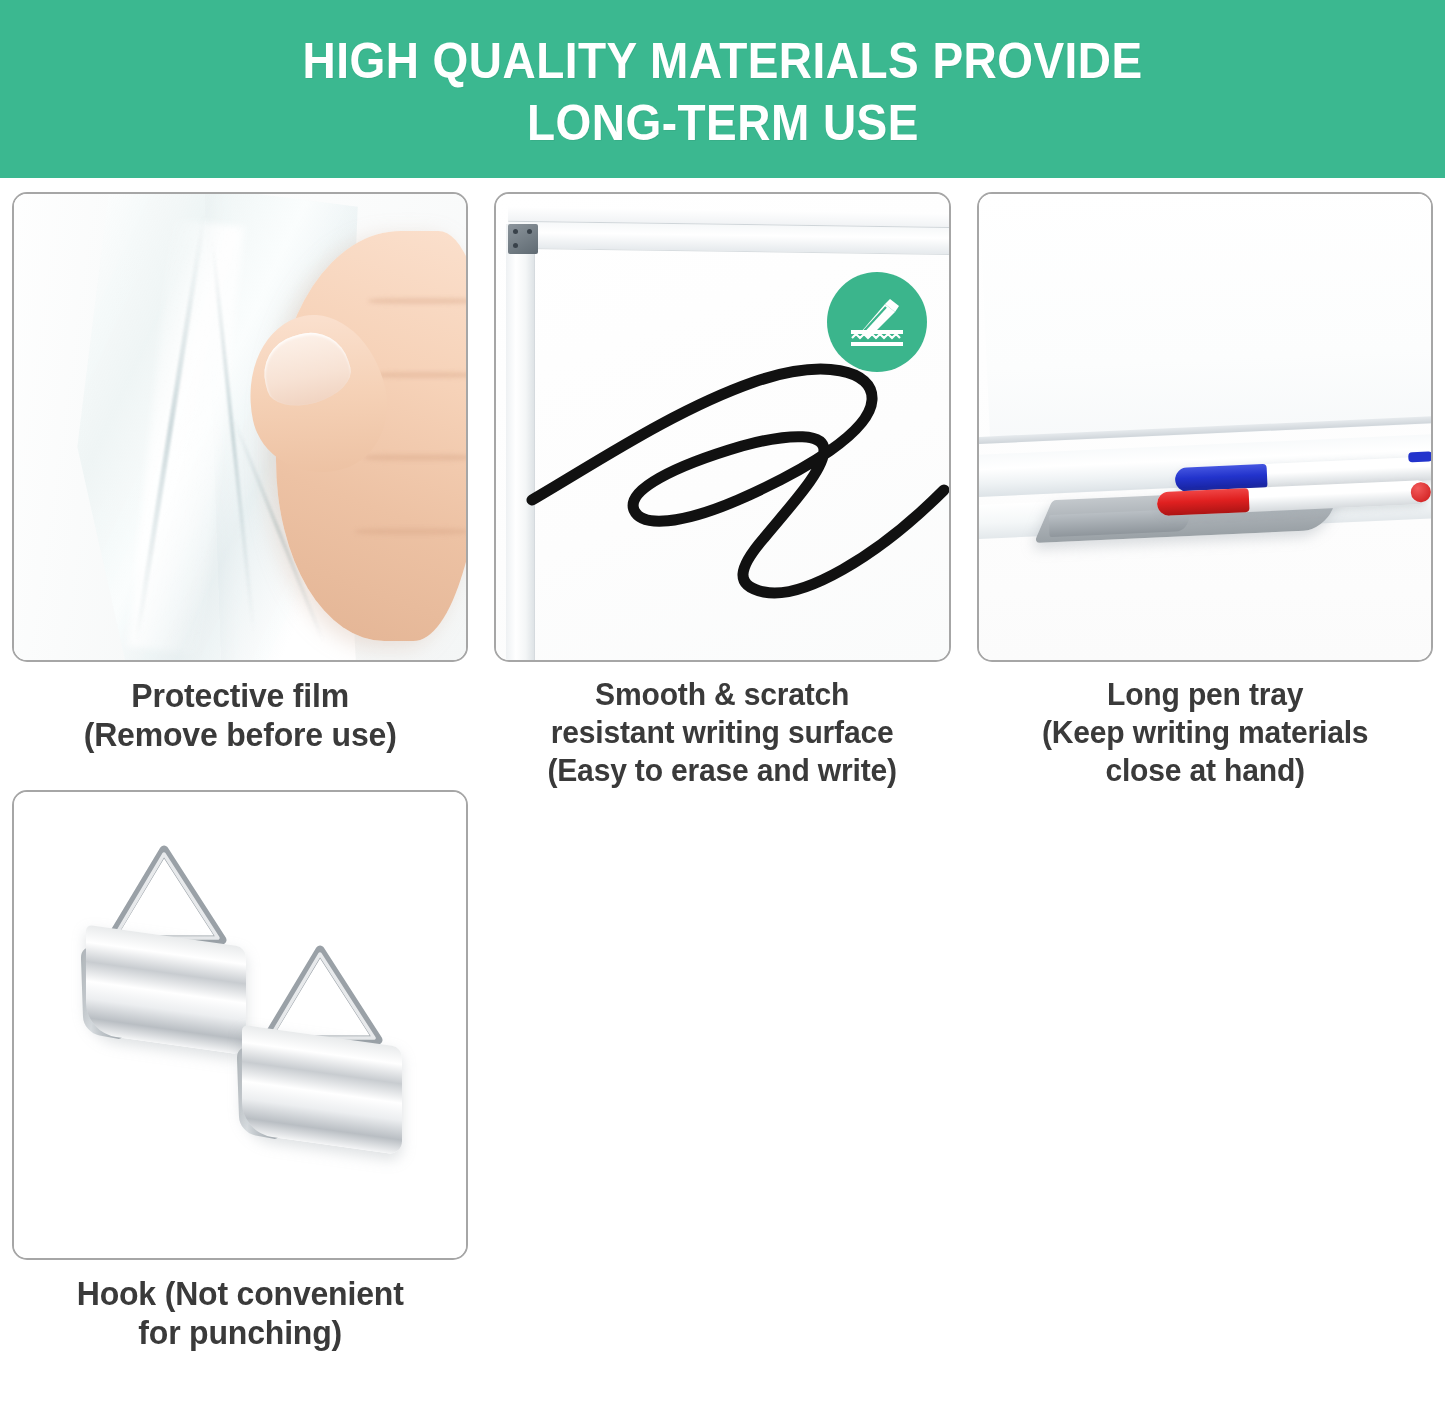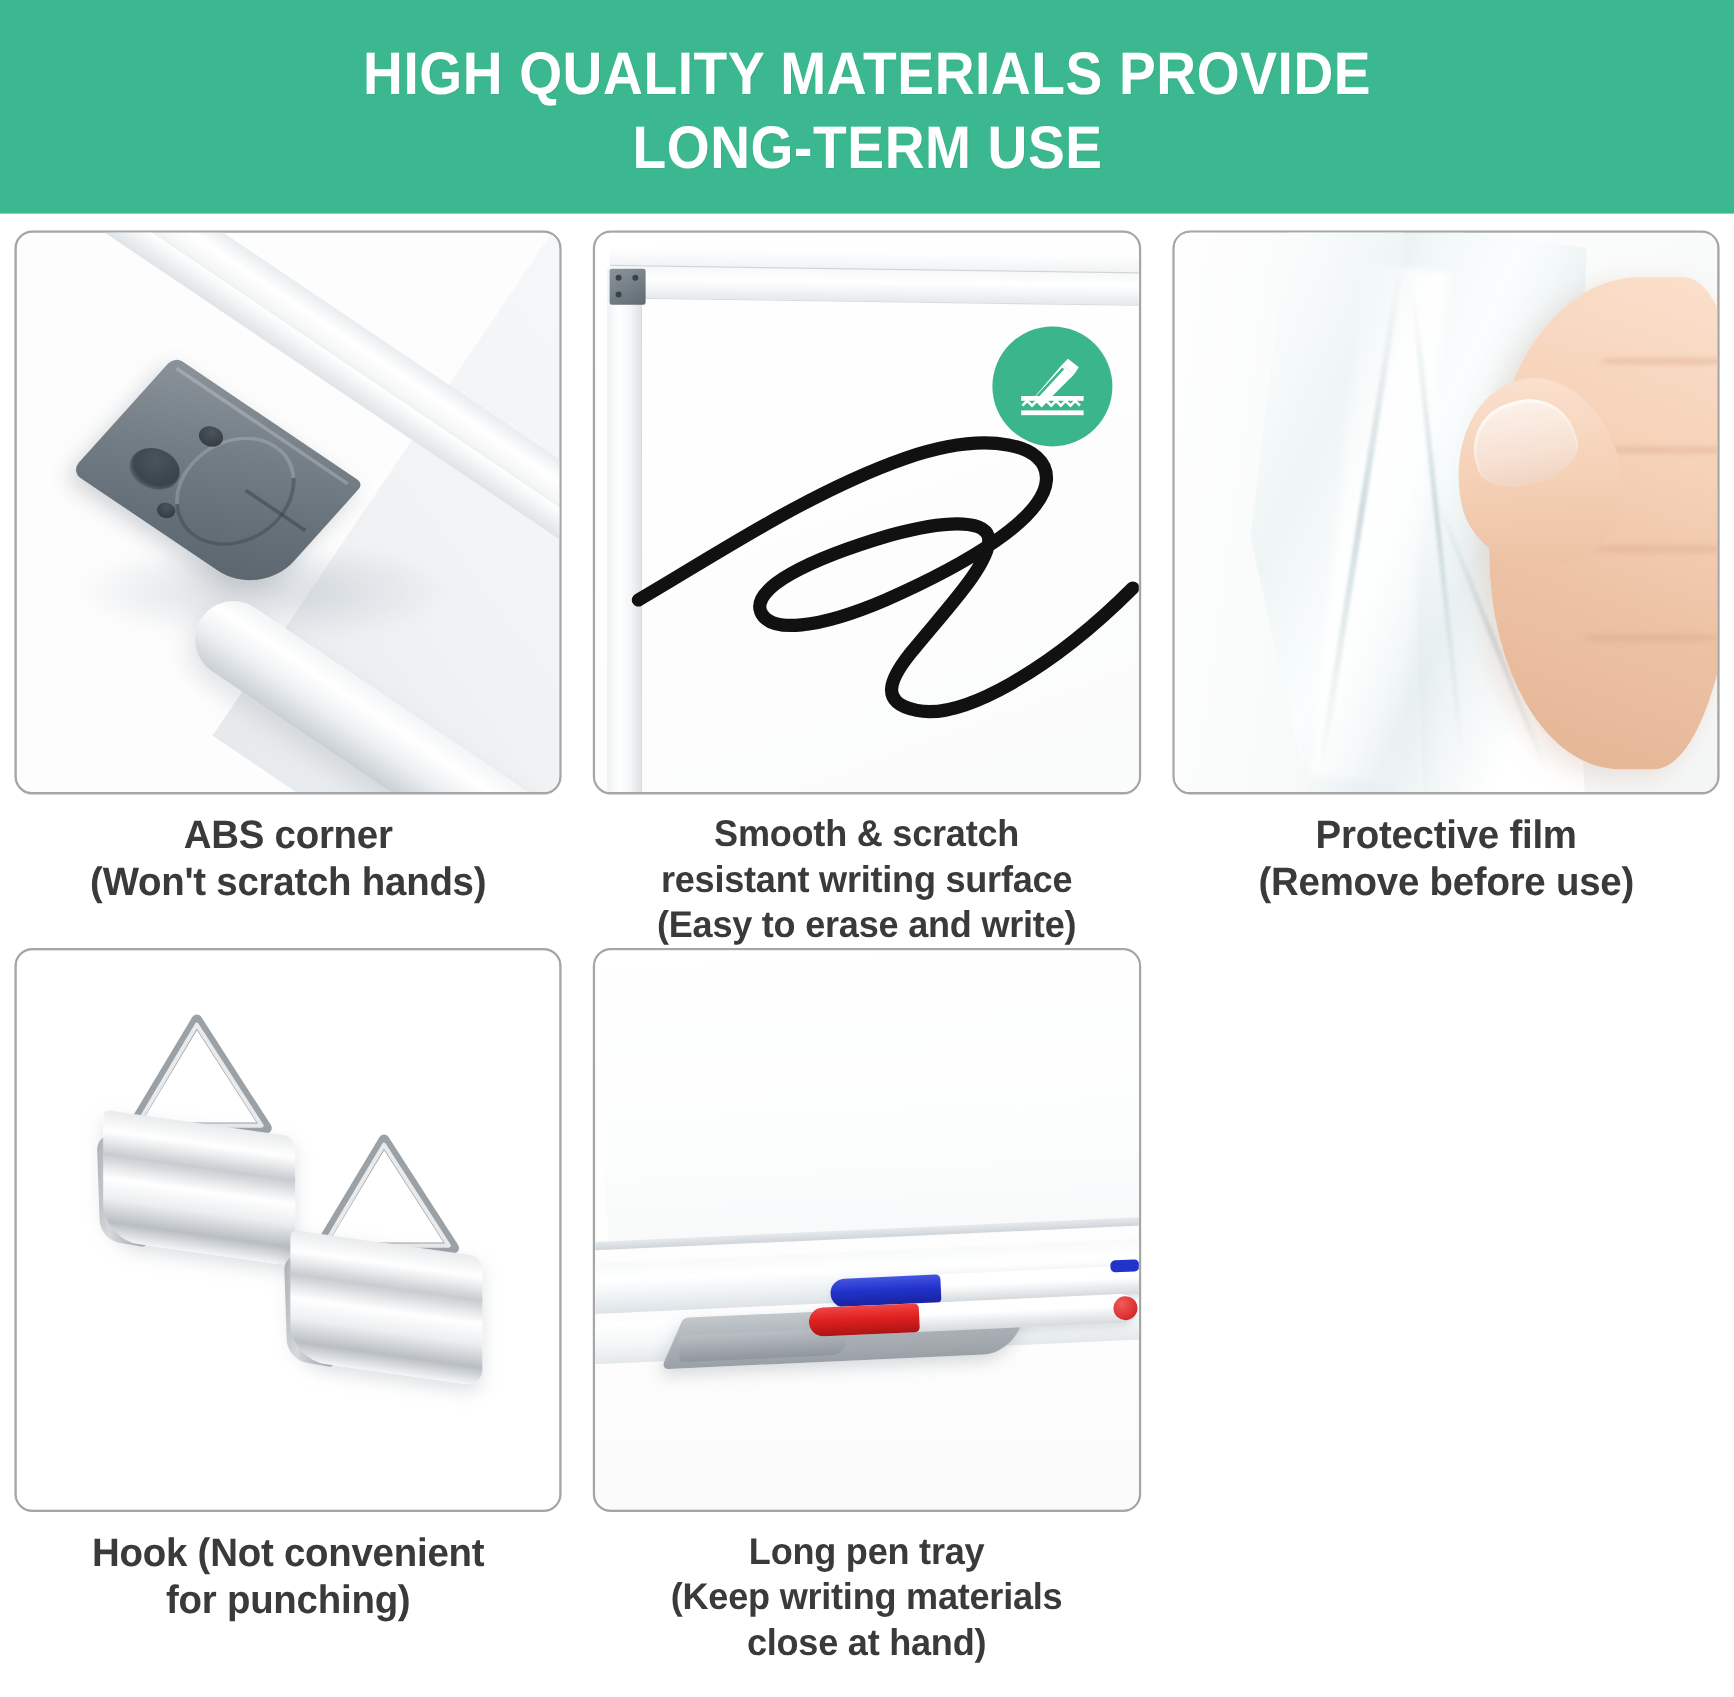--- a/index.html
+++ b/index.html
@@ -414,81 +414,20 @@
 <body>
 
 <div class="banner">
   <div class="banner-line">HIGH QUALITY MATERIALS PROVIDE</div>
   <div class="banner-line">LONG-TERM USE</div>
 </div>
 
 <div class="grid">
 
 
-  <div class="cell">
-    <div class="photo c2">
-      <div class="c2-panel"></div>
-      <div class="c2-railTop"></div>
-      <div class="c2-railTop2"></div>
-      <div class="c2-shadow"></div>
-      <div class="c2-railBot"></div>
-      <div class="c2-block">
-        <span class="c2-groove"></span>
-        <span class="c2-arc"></span>
-        <span class="c2-hole-sm"></span>
-        <span class="c2-hole-big"></span>
-        <span class="c2-hole-xs"></span>
-        <span class="c2-groove2"></span>
-      </div>
-    </div>
-    <div class="caption">
-      <span class="ln">ABS corner</span>
-      <span class="ln">(Won't scratch hands)</span>
-    </div>
-  </div>
-
-  <div class="cell cell-wide">
-    <div class="photo">
-      <div class="c3-surface"></div>
-      <div class="c3-topframe2"></div>
-      <div class="c3-topframe"></div>
-      <div class="c3-leftframe"></div>
-      <div class="c3-corner-tab">
-        <i class="a"></i>
-        <i class="b"></i>
-        <i class="c"></i>
-      </div>
-
-      <svg class="c3-scribble" viewBox="0 0 440 300">
-        <path d="M8 176 C 70 140, 150 86, 230 58 C 300 34, 350 46, 348 76
-                 C 346 108, 282 146, 214 176 C 158 200, 118 204, 110 186
-                 C 102 166, 150 142, 218 122 C 270 108, 300 110, 300 126
-                 C 300 146, 268 180, 240 214 C 214 244, 210 262, 240 268
-                 C 278 276, 352 234, 420 166" fill="none" stroke="#111111" stroke-width="11" stroke-linecap="round" stroke-linejoin="round"></path>
-      </svg>
-
-      <div class="c3-badge">
-        <svg width="64" height="64" viewBox="0 0 64 64">
-
-          <path d="M16 42 L40 14 L50 22 L24 48 Z" fill="#ffffff"></path>
-          <path d="M40 14 L50 22 L54 16 L45 9 Z" fill="#ffffff"></path>
-          <path d="M19 41 L41 17" stroke="#3BB58C" stroke-width="2.2" fill="none"></path>
-
-          <rect x="6" y="40" width="52" height="4" fill="#ffffff"></rect>
-          <rect x="6" y="52" width="52" height="4" fill="#ffffff"></rect>
-          <path d="M7 48 l4 -4 l4 4 l4 -4 l4 4 l4 -4 l4 4 l4 -4 l4 4 l4 -4 l4 4 l4 -4 l4 4" fill="none" stroke="#ffffff" stroke-width="2.2"></path>
-        </svg>
-      </div>
-    </div>
-    <div class="caption">
-      <span class="ln">Smooth &amp; scratch</span>
-      <span class="ln">resistant writing surface</span>
-      <span class="ln">(Easy to erase and write)</span>
-    </div>
-  </div>
 
   <div class="cell">
     <div class="photo">
       <div class="c4-bg"></div>
       <div class="c4-panel"></div>
       <div class="c4-film"></div>
       <div class="c4-film-sheen"></div>
       <div class="c4-film-crease" style="left:34%;top:4%;width:5px;height:92%;transform:rotate(9deg);"></div>
       <div class="c4-film-crease" style="left:48%;top:10%;width:4px;height:84%;transform:rotate(-6deg);"></div>
       <div class="c4-film-crease" style="left:58%;top:46%;width:4px;height:52%;transform:rotate(-22deg);"></div>
@@ -500,45 +439,57 @@
       </div>
       <div class="c4-thumb"></div>
       <div class="c4-nail"></div>
     </div>
     <div class="caption">
       <span class="ln">Protective film</span>
       <span class="ln">(Remove before use)</span>
     </div>
   </div>
 
-  <div class="cell">
+  <div class="cell cell-wide">
     <div class="photo">
-      <div class="c5-bg"></div>
-
-      <div class="hook" style="left:72px; top:52px;">
-        <svg class="tri" viewBox="0 0 128 108">
-          <path d="M62 6 L120 96 L8 96 Z" fill="none" stroke="#9aa1a7" stroke-width="9" stroke-linejoin="round"></path>
-          <path d="M62 10 L116 94 L12 94 Z" fill="none" stroke="#e8eaec" stroke-width="3.5" stroke-linejoin="round"></path>
+      <div class="c3-surface"></div>
+      <div class="c3-topframe2"></div>
+      <div class="c3-topframe"></div>
+      <div class="c3-leftframe"></div>
+      <div class="c3-corner-tab">
+        <i class="a"></i>
+        <i class="b"></i>
+        <i class="c"></i>
+      </div>
+
+      <svg class="c3-scribble" viewBox="0 0 440 300">
+        <path d="M8 176 C 70 140, 150 86, 230 58 C 300 34, 350 46, 348 76
+                 C 346 108, 282 146, 214 176 C 158 200, 118 204, 110 186
+                 C 102 166, 150 142, 218 122 C 270 108, 300 110, 300 126
+                 C 300 146, 268 180, 240 214 C 214 244, 210 262, 240 268
+                 C 278 276, 352 234, 420 166" fill="none" stroke="#111111" stroke-width="11" stroke-linecap="round" stroke-linejoin="round"></path>
+      </svg>
+
+      <div class="c3-badge">
+        <svg width="64" height="64" viewBox="0 0 64 64">
+
+          <path d="M16 42 L40 14 L50 22 L24 48 Z" fill="#ffffff"></path>
+          <path d="M40 14 L50 22 L54 16 L45 9 Z" fill="#ffffff"></path>
+          <path d="M19 41 L41 17" stroke="#3BB58C" stroke-width="2.2" fill="none"></path>
+
+          <rect x="6" y="40" width="52" height="4" fill="#ffffff"></rect>
+          <rect x="6" y="52" width="52" height="4" fill="#ffffff"></rect>
+          <path d="M7 48 l4 -4 l4 4 l4 -4 l4 4 l4 -4 l4 4 l4 -4 l4 4 l4 -4 l4 4 l4 -4 l4 4" fill="none" stroke="#ffffff" stroke-width="2.2"></path>
         </svg>
-        <div class="lip"></div>
-        <div class="body"></div>
-      </div>
-
-      <div class="hook" style="left:228px; top:152px;">
-        <svg class="tri" viewBox="0 0 128 108">
-          <path d="M62 6 L120 96 L8 96 Z" fill="none" stroke="#9aa1a7" stroke-width="9" stroke-linejoin="round"></path>
-          <path d="M62 10 L116 94 L12 94 Z" fill="none" stroke="#e8eaec" stroke-width="3.5" stroke-linejoin="round"></path>
-        </svg>
-        <div class="lip"></div>
-        <div class="body"></div>
       </div>
     </div>
     <div class="caption">
-      <span class="ln">Hook (Not convenient</span>
-      <span class="ln">for punching)</span>
+      <span class="ln">Smooth &amp; scratch</span>
+      <span class="ln">resistant writing surface</span>
+      <span class="ln">(Easy to erase and write)</span>
     </div>
   </div>
 
   <div class="cell cell-wide">
     <div class="photo">
       <div class="c6-bg"></div>
       <div class="c6-board"></div>
       <div class="c6-line1"></div>
       <div class="c6-rail"></div>
       <div class="c6-rail2"></div>
@@ -555,13 +506,41 @@
         <span class="tailcap" style="background:radial-gradient(circle at 35% 30%,#f25a5a,#cc1818);"></span>
       </div>
     </div>
     <div class="caption">
       <span class="ln">Long pen tray</span>
       <span class="ln">(Keep writing materials</span>
       <span class="ln">close at hand)</span>
     </div>
   </div>
 
+  <div class="cell">
+    <div class="photo">
+      <div class="c5-bg"></div>
+
+      <div class="hook" style="left:72px; top:52px;">
+        <svg class="tri" viewBox="0 0 128 108">
+          <path d="M62 6 L120 96 L8 96 Z" fill="none" stroke="#9aa1a7" stroke-width="9" stroke-linejoin="round"></path>
+          <path d="M62 10 L116 94 L12 94 Z" fill="none" stroke="#e8eaec" stroke-width="3.5" stroke-linejoin="round"></path>
+        </svg>
+        <div class="lip"></div>
+        <div class="body"></div>
+      </div>
+
+      <div class="hook" style="left:228px; top:152px;">
+        <svg class="tri" viewBox="0 0 128 108">
+          <path d="M62 6 L120 96 L8 96 Z" fill="none" stroke="#9aa1a7" stroke-width="9" stroke-linejoin="round"></path>
+          <path d="M62 10 L116 94 L12 94 Z" fill="none" stroke="#e8eaec" stroke-width="3.5" stroke-linejoin="round"></path>
+        </svg>
+        <div class="lip"></div>
+        <div class="body"></div>
+      </div>
+    </div>
+    <div class="caption">
+      <span class="ln">Hook (Not convenient</span>
+      <span class="ln">for punching)</span>
+    </div>
+  </div>
+
 </div>
 
 </body></html>

